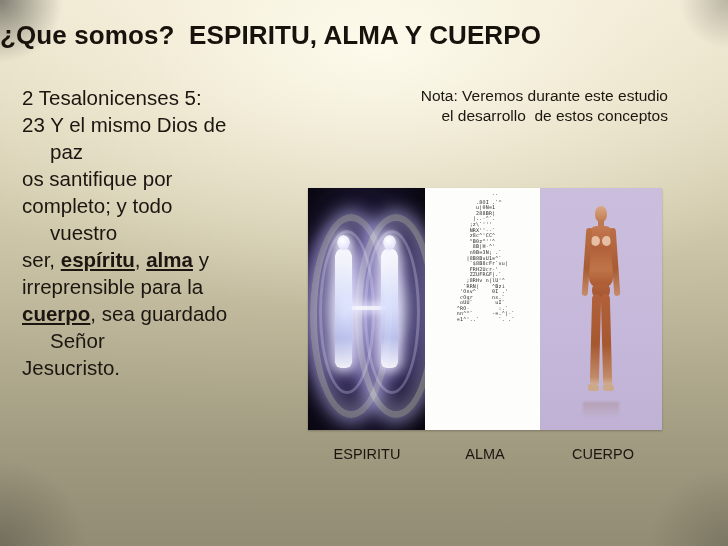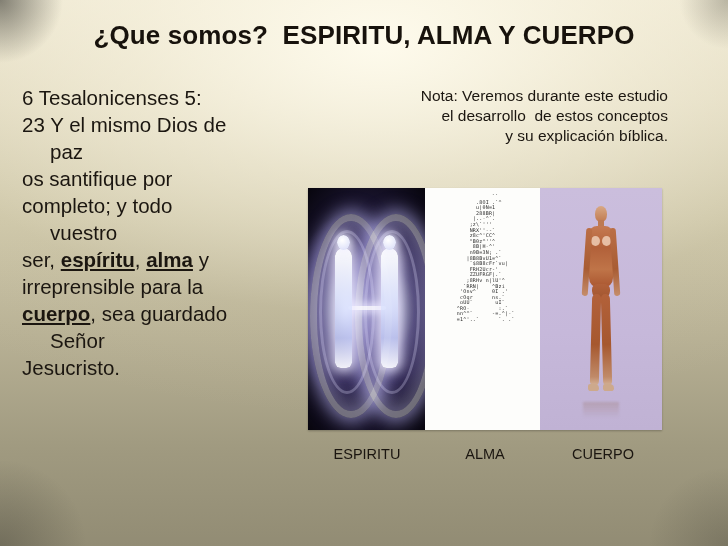--- a/index.html
+++ b/index.html
@@ -41,21 +41,20 @@
       radial-gradient(circle 120px at 0px 546px, rgba(40,40,35,0.30), rgba(40,40,35,0) 72%),
       radial-gradient(circle 110px at 728px 546px, rgba(40,40,35,0.22), rgba(40,40,35,0) 72%);
   }
 
   
   #title {
     position: absolute;
     left: 0;
     top: 20px;
     width: 728px;
-    text-align: center;
     font-size: 26px;
     font-weight: 600;
     color: #17120c;
     letter-spacing: 0.1px;
     white-space: pre;
   }
 
   
   #verse {
     position: absolute;
@@ -259,37 +258,36 @@
 </head>
 <body>
 
 <div id="slide">
 
   <div id="vignette"></div>
 
   <div id="title">¿Que somos?  ESPIRITU, ALMA Y CUERPO</div>
 
   <div id="verse">
-    <div class="ln">6 Tesalonicenses 5:</div>
+    <div class="ln">2 Tesalonicenses 5:</div>
     <div class="ln">23 Y el mismo Dios de</div>
     <div class="ln indent">paz</div>
     <div class="ln">os santifique por</div>
     <div class="ln">completo; y todo</div>
     <div class="ln indent">vuestro</div>
     <div class="ln"><span>ser, </span><b>espíritu</b><span>, </span><b>alma</b><span> y</span></div>
     <div class="ln">irreprensible para la</div>
     <div class="ln"><b>cuerpo</b><span>, sea guardado</span></div>
     <div class="ln indent">Señor</div>
     <div class="ln">Jesucristo.</div>
   </div>
 
   <div id="note">
     <span class="nline">Nota: Veremos durante este estudio</span>
     <span class="nline i">el desarrollo  de estos conceptos</span>
-    <span class="nline i">y su explicación bíblica.</span>
   </div>
 
   <div id="picture">
 
     <div class="panel" id="panel-spirit">
       <div class="aura-ring" id="ring-a"></div>
       <div class="aura-ring" id="ring-b"></div>
       <div class="aura-ring2" id="ring-a2"></div>
       <div class="aura-ring2" id="ring-b2"></div>
       <div class="arm-link"></div>

